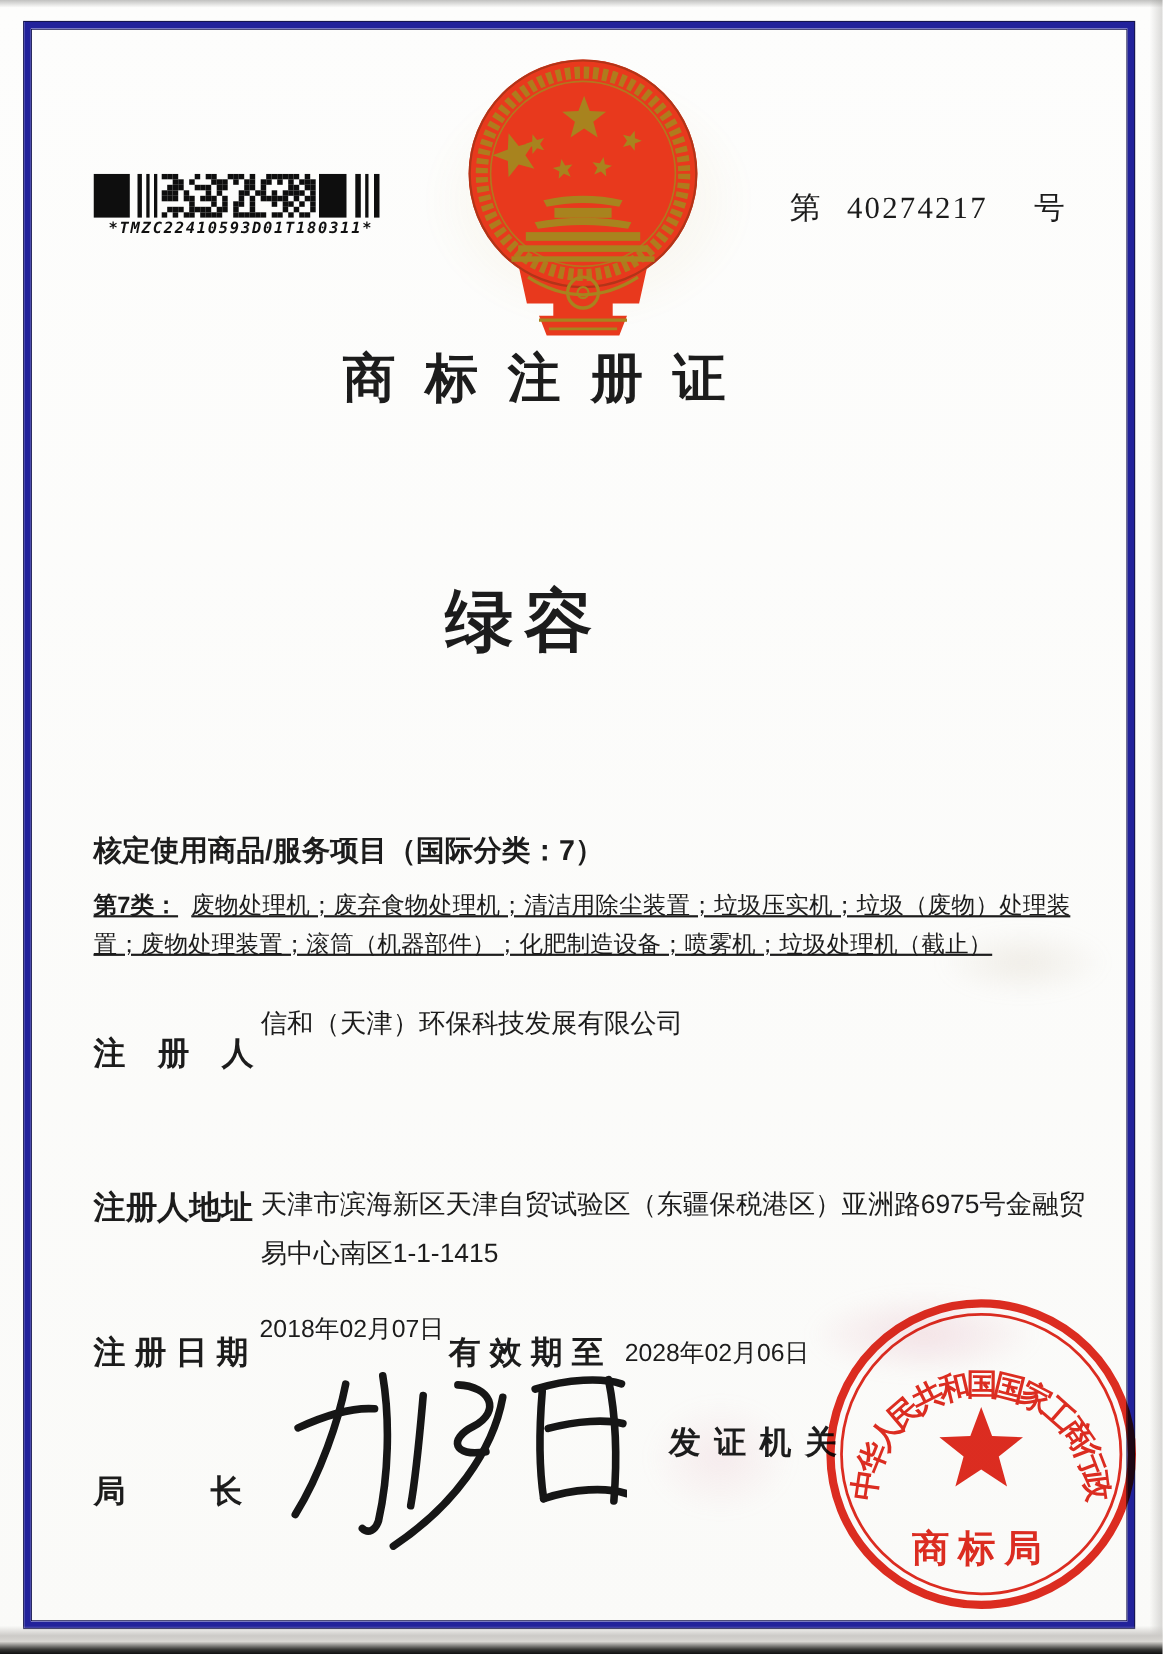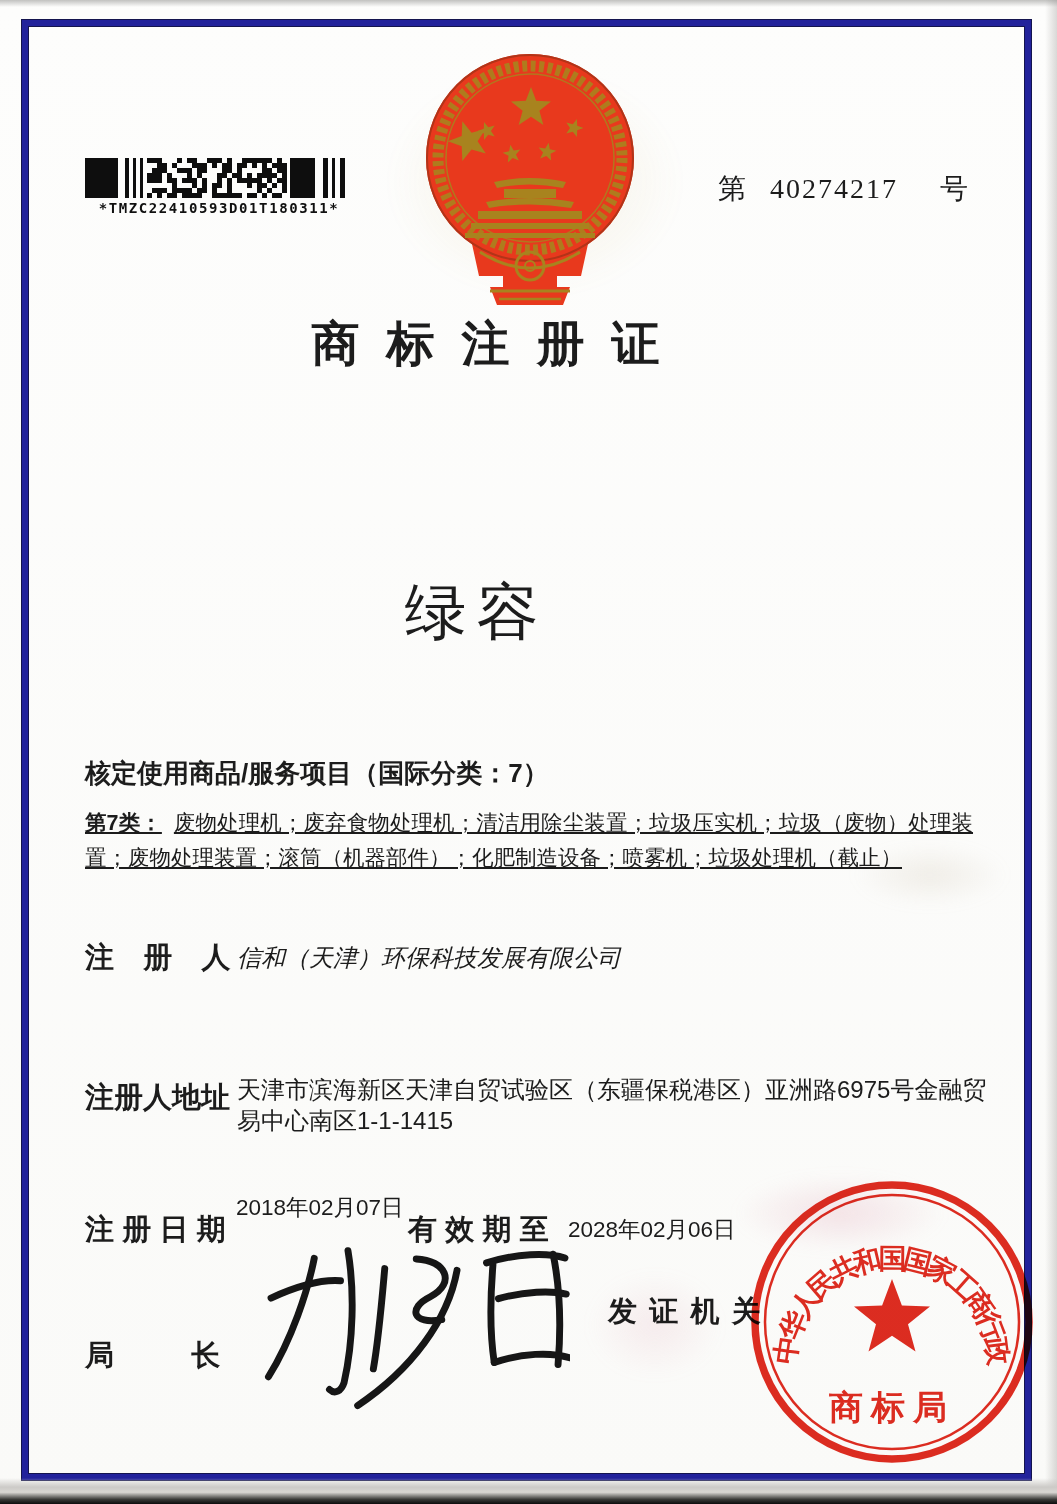--- a/index.html
+++ b/index.html
@@ -20,44 +20,44 @@
     border:6px solid var(--frame,#22229b);
     box-shadow:0 0 0 1px #14144e, inset 0 0 0 1px #14144e;}
   
   .blob{border-radius:50%;filter:blur(7px);pointer-events:none;}
   .shimmer{left:330px;top:22px;width:410px;height:320px;background:radial-gradient(closest-side,rgba(185,148,45,.12),rgba(185,148,45,0) 72%);}
   .smudge1{left:690px;top:1158px;width:300px;height:110px;background:radial-gradient(closest-side,rgba(224,158,176,.26),rgba(224,158,176,0) 70%);}
   .smudge2{left:560px;top:1250px;width:190px;height:150px;background:radial-gradient(closest-side,rgba(224,158,176,.16),rgba(224,158,176,0) 70%);}
   .smudge3{left:820px;top:830px;width:220px;height:90px;background:radial-gradient(closest-side,rgba(190,175,150,.18),rgba(190,175,150,0) 70%);}
   .mono{font-family:"DejaVu Sans Mono","Liberation Mono",monospace;}
 
-  #barcode{left:85px;top:158px;width:268px;}
+  #barcode{left:85px;top:158px;width:268px;font-style:italic;}
   #barcode svg{display:block;}
   #barcode .caption{display:block;text-align:center;font-weight:bold;font-size:14px;letter-spacing:1.6px;margin-top:2px;color:#101010;}
 
   #cert-no{left:718px;top:170px;font-size:28px;display:flex;align-items:baseline;}
   #cert-no .num{margin-left:24px;letter-spacing:2px;}
   #cert-no .suf{margin-left:42px;}
 
   #title{left:0;width:972px;top:312px;text-align:center;font-size:48px;font-weight:bold;word-spacing:13px;letter-spacing:1px;}
 
-  #mark-name{left:0;width:943px;top:522px;text-align:center;font-size:62px;letter-spacing:10px;text-indent:10px;font-weight:400;margin-top:48px;}
+  #mark-name{left:0;width:943px;top:522px;text-align:center;font-size:62px;letter-spacing:10px;text-indent:10px;font-weight:700;}
 
   #goods-heading{left:85px;top:756px;font-size:26px;font-weight:bold;}
   #goods-text{left:85px;top:806px;width:888px;font-size:21.5px;line-height:35px;text-align:justify;text-decoration:underline;}
   #goods-text .cls{font-weight:bold;font-family:"Liberation Sans","DejaVu Sans",sans-serif;margin-right:12px;}
 
   .lbl{font-weight:bold;font-size:29px;}
   .val{font-size:24px;font-family:"Liberation Sans","DejaVu Sans",sans-serif;}
 
   #registrant-label{left:85px;top:938px;word-spacing:22px;}
-  #registrant-value{left:237px;top:942px;font-style:italic;}
+  #registrant-value{left:237px;top:914px;}
 
   #address-label{left:85px;top:1078px;}
-  #address-value{left:237px;top:1074px;width:752px;line-height:31px;}
+  #address-value{left:237px;top:1074px;width:752px;line-height:44px;}
 
   #regdate-label{left:85px;top:1210px;word-spacing:1px;}
   #regdate-value{left:236px;top:1192px;font-size:22.5px;}
   #valid-label{left:408px;top:1210px;word-spacing:1px;}
   #valid-value{left:568px;top:1214px;font-size:22.5px;}
 
   #director-label{left:85px;top:1292px;word-spacing:70px;margin-top:44px;}
   #issuer-label{left:608px;top:1292px;word-spacing:5px;}
   #signature{left:250px;top:1238px;}
 

